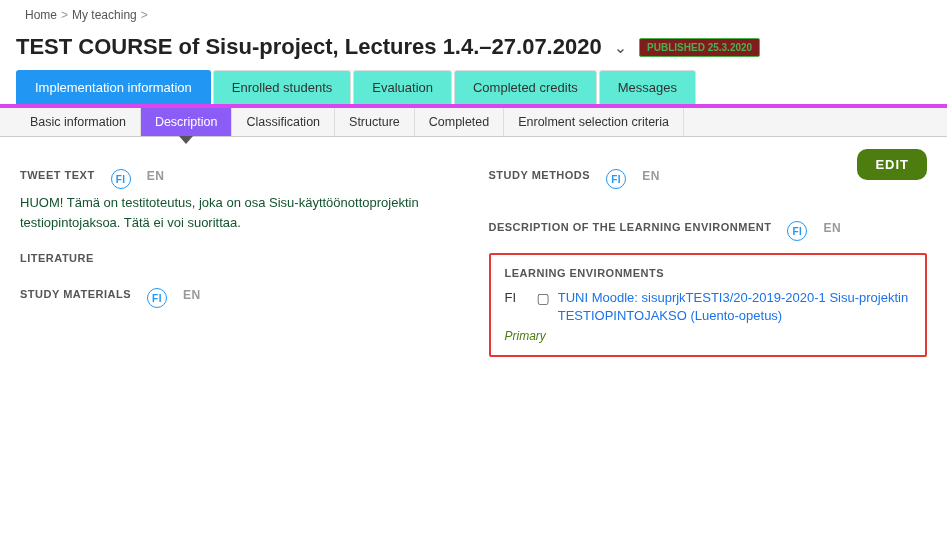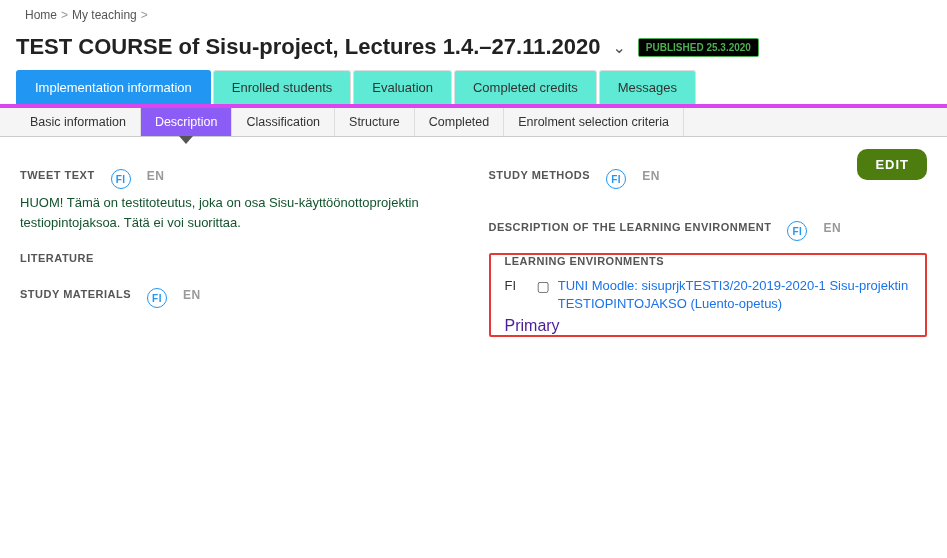--- a/index.html
+++ b/index.html
@@ -5,21 +5,21 @@
     * { box-sizing: border-box; margin: 0; padding: 0; }
     body { font-family: Arial, sans-serif; font-size: 13px; color: #333; background: #fff; width: 947px; }
 
     .breadcrumb { padding: 8px 25px; font-size: 12px; color: #555; display: flex; align-items: center; gap: 4px; }
     .breadcrumb a { color: #555; text-decoration: none; }
     .breadcrumb .sep { color: #999; }
 
     .page-title-row { padding: 4px 16px 10px; display: flex; align-items: center; gap: 12px; }
     .page-title { font-size: 22px; font-weight: bold; color: #222; }
     .page-title-chevron { color: #555; font-size: 16px; cursor: pointer; }
-    .published-badge { background: #000000; border: 1.5px solid #4caf50; color: #4caf50; font-size: 10px; font-weight: bold; padding: 3px 7px; border-radius: 2px; white-space: nowrap; }
+    .published-badge { background: #7f1d1d; border: 1.5px solid #4caf50; color: #4caf50; font-size: 10px; font-weight: bold; padding: 3px 7px; border-radius: 2px; white-space: nowrap; }
 
     
     .primary-tabs { display: flex; border-bottom: 4px solid #d946ef; padding: 0 16px; }
     .primary-tab { padding: 9px 18px; font-size: 13px; cursor: pointer; border: 1px solid #ddd; border-bottom: none; background: #5eead4; color: #333; margin-right: 2px; border-radius: 3px 3px 0 0; }
     .primary-tab.active { background: #2196f3; color: #fff; border-color: #2196f3; }
 
     
     .secondary-tabs { display: flex; border-bottom: 1px solid #ccc; padding: 0 16px; background: #f5f5f5; }
     .secondary-tab { padding: 7px 14px; font-size: 12.5px; cursor: pointer; color: #333; border-right: 1px solid #ddd; }
     .secondary-tab.active { background: #8b5cf6; color: #fff; position: relative; }
@@ -46,40 +46,40 @@
     .right-col { flex: 1; }
 
     .field-label { font-size: 11px; font-weight: bold; color: #555; text-transform: uppercase; letter-spacing: 0.5px; margin-bottom: 4px; display: flex; gap: 16px; }
     .lang-badge { display: inline-flex; align-items: center; justify-content: center; width: 20px; height: 20px; border-radius: 50%; border: 1.5px solid #aaa; font-size: 10px; color: #555; font-weight: bold; }
     .lang-badge.active { border-color: #2196f3; color: #2196f3; }
     .lang-text { color: #999; font-size: 12px; cursor: pointer; }
 
     .field-value { font-size: 13px; color: #333; margin-bottom: 18px; line-height: 1.5; }
     .tweet-value { color: #14532d; font-size: 13px; line-height: 1.5; margin-bottom: 20px; }
 
-    .learning-env-box { border: 2px solid #e53935; border-radius: 2px; padding: 0 14px; margin-top: 12px; }
+    .learning-env-box { border: 2px solid #e53935; border-radius: 2px; padding: 12px 14px; margin-top: 12px; }
     .learning-env-title { font-size: 11px; font-weight: bold; color: #555; text-transform: uppercase; letter-spacing: 0.5px; margin-bottom: 10px; }
     .learning-env-row { display: flex; align-items: flex-start; gap: 8px; margin-bottom: 4px; }
     .fi-label { font-size: 13px; color: #333; width: 24px; flex-shrink: 0; margin-top: 1px; }
     .moodle-icon { color: #555; font-size: 14px; flex-shrink: 0; margin-top: 1px; }
     .moodle-link { color: #1a73e8; font-size: 13px; text-decoration: none; line-height: 1.4; }
-    .primary-label { color: #4c1d95; font-size: 16px; margin-top: 4px; }
+    .primary-label { color: #4d7c0f; font-size: 12px; margin-top: 4px; font-style: italic; }
   </style>
 </head>
 <body>
 
 <div class="breadcrumb">
   <a>Home</a>
   <span class="sep">&gt;</span>
   <a>My teaching</a>
   <span class="sep">&gt;</span>
 </div>
 
 <div class="page-title-row">
-  <span class="page-title">TEST COURSE of Sisu-project, Lectures 1.4.–27.11.2020</span>
+  <span class="page-title">TEST COURSE of Sisu-project, Lectures 1.4.–27.07.2020</span>
   <span class="page-title-chevron">⌄</span>
   <span class="published-badge">PUBLISHED 25.3.2020</span>
 </div>
 
 <div class="primary-tabs">
   <div class="primary-tab active">Implementation information</div>
   <div class="primary-tab">Enrolled students</div>
   <div class="primary-tab">Evaluation</div>
   <div class="primary-tab">Completed credits</div>
   <div class="primary-tab">Messages</div>

